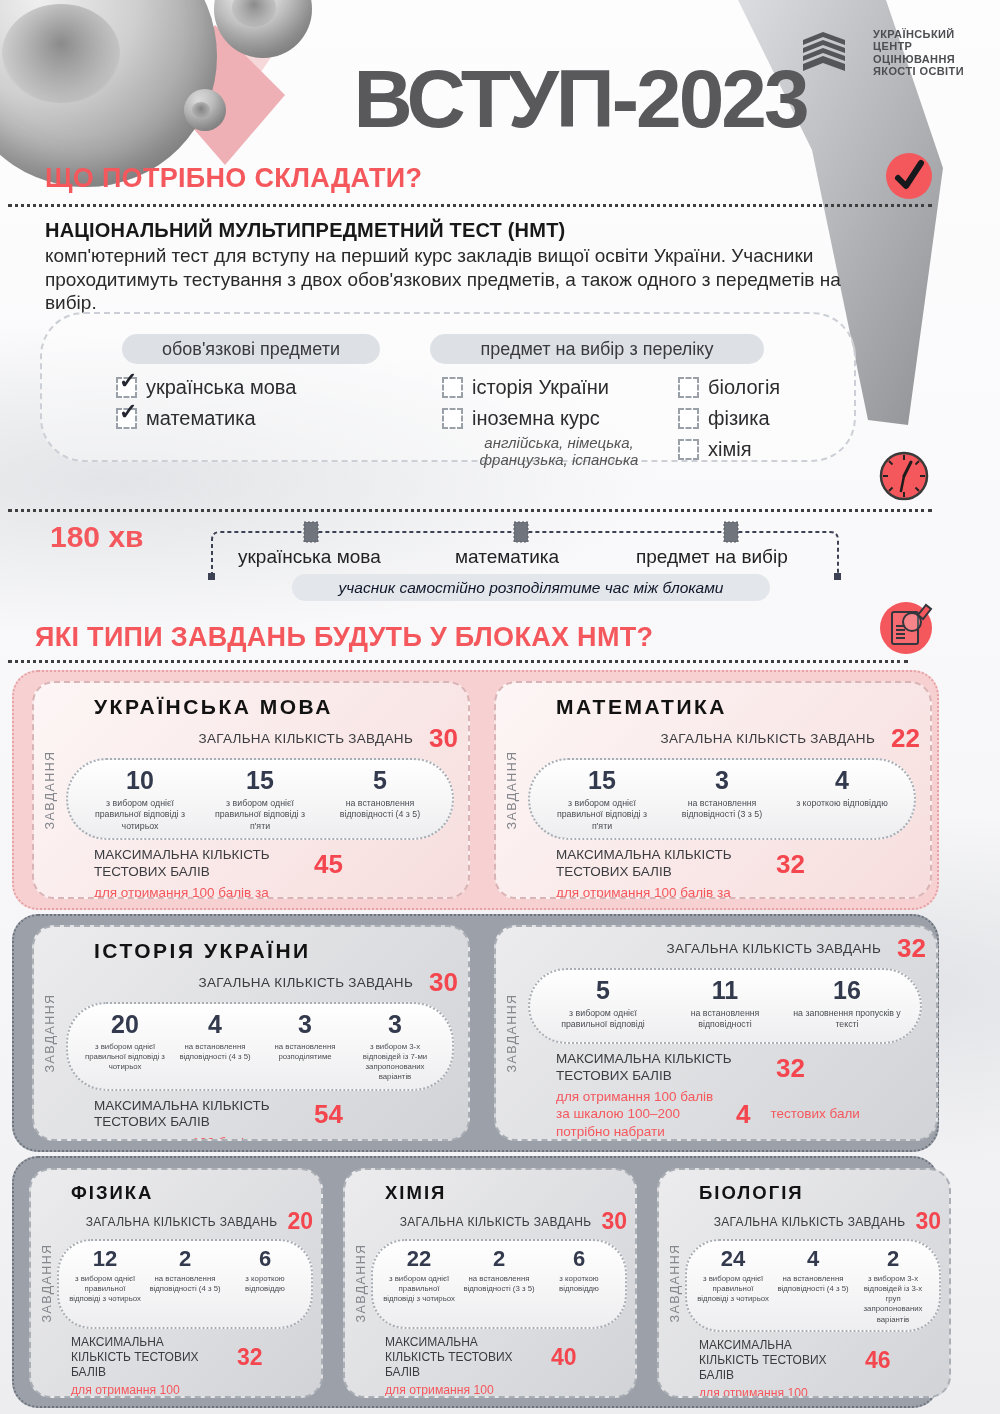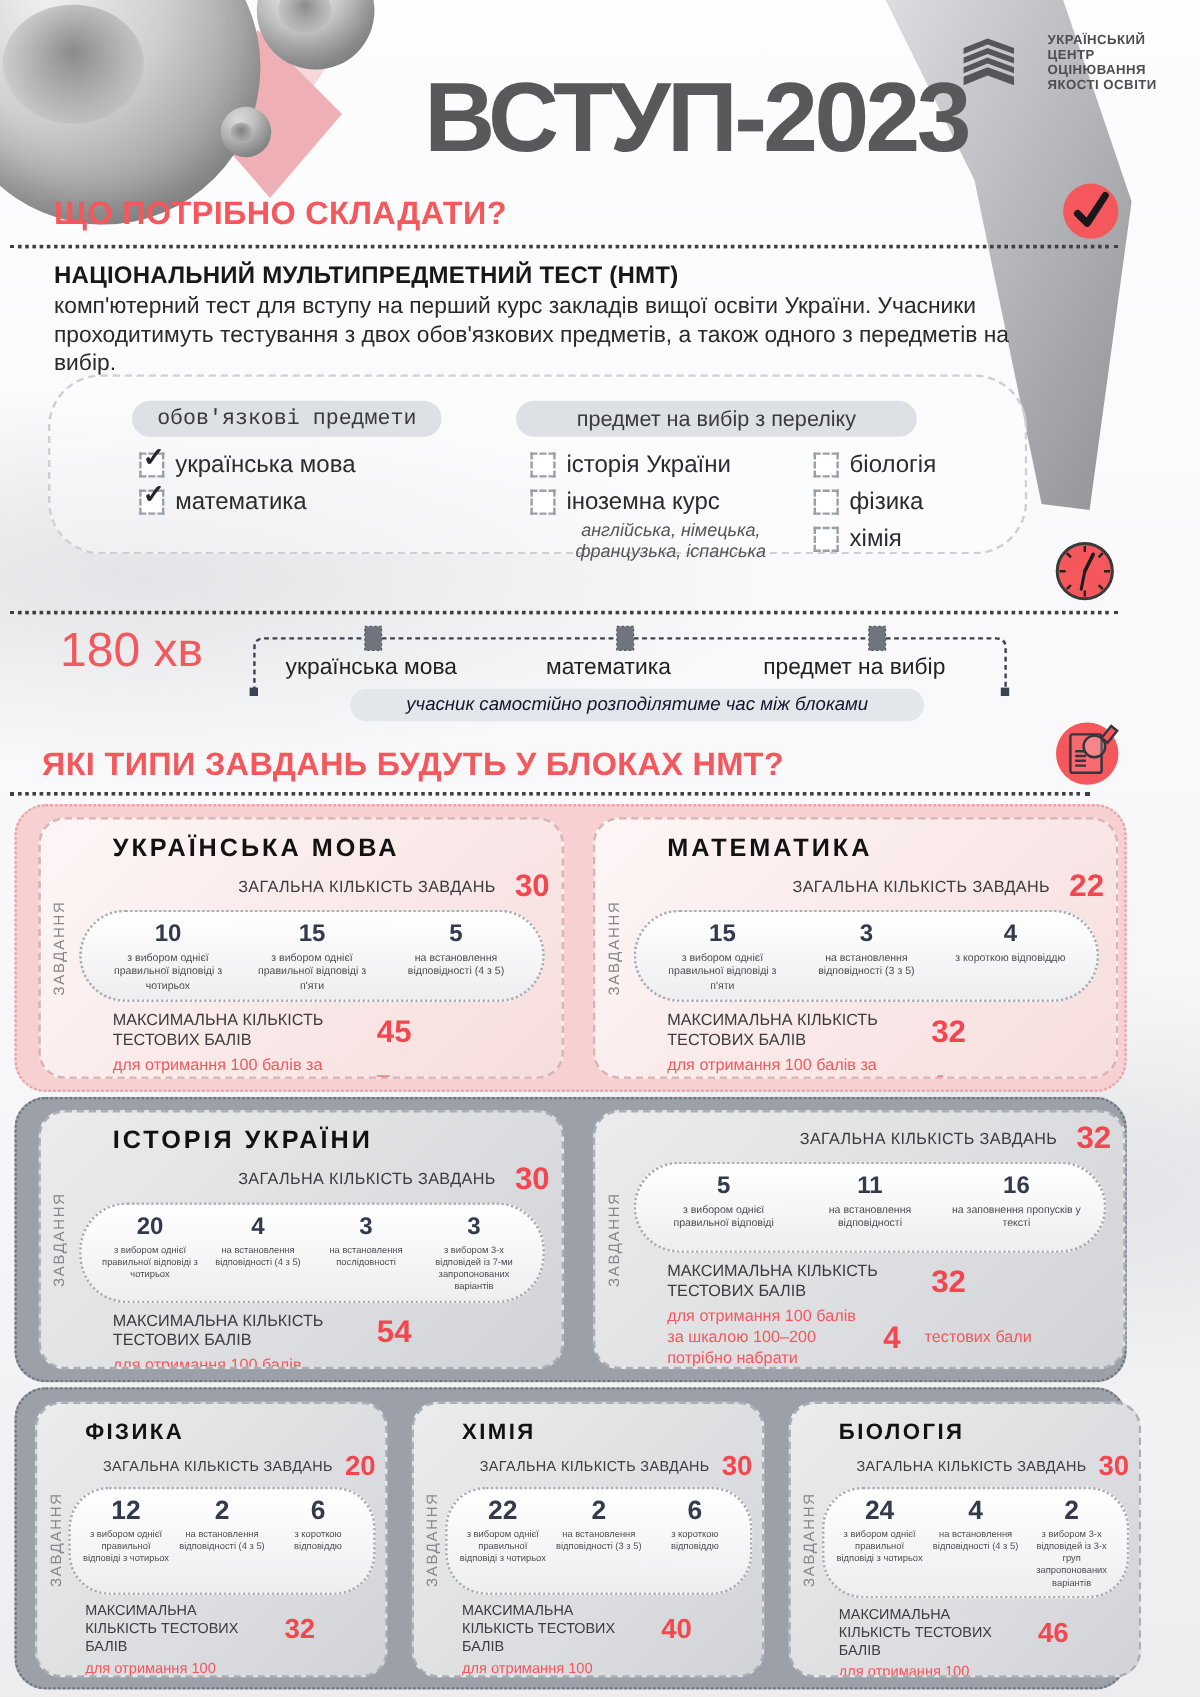--- a/index.html
+++ b/index.html
@@ -35,42 +35,42 @@
   
   .panel{position:absolute;left:40px;top:312px;width:812px;height:146px;border:2px dashed #ccd0d6;
     border-radius:44px;background:rgba(255,255,255,.4);z-index:2;}
   .pill-h{position:absolute;height:30px;background:#dde1e6;border-radius:16px;display:flex;align-items:center;
     justify-content:center;font-size:18px;color:#3a3a3c;}
   .chk-row{display:flex;align-items:center;gap:9px;height:31px;font-size:20px;color:#2c2c2e;}
   .cb{width:17px;height:17px;border:2px dashed #9aa0a8;background:#fff;position:relative;flex:0 0 auto;}
   .cb .mark{position:absolute;left:1px;top:-9px;font-size:22px;font-weight:bold;color:#23262e;line-height:1;}
   .lang-note{position:absolute;font-size:15px;font-style:italic;color:#555;width:210px;text-align:center;line-height:1.15;}
   
-  .duration{position:absolute;left:50px;top:520px;font-size:40px;font-weight:normal;color:#f4575c;z-index:2;}
+  .duration{position:absolute;left:50px;top:520px;font-size:30px;font-weight:bold;color:#f4575c;z-index:2;}
   .tl-label{position:absolute;font-size:19px;color:#222;z-index:2;}
   .tl-pill{position:absolute;left:292px;top:574px;width:478px;height:27px;background:#e3e6ea;border-radius:14px;
     display:flex;align-items:center;justify-content:center;font-size:15.5px;font-style:italic;color:#0f172a;z-index:2;}
   
   .wrap{position:absolute;left:12px;width:923px;border-radius:26px;z-index:2;}
   .wrap.pink{background:#f7d0d1;border:2px dotted #e6a2a5;}
   .wrap.gray{background:#9ca1a9;border:2px dotted #6e747d;}
   .card{position:absolute;border-radius:22px;overflow:hidden;}
   .card.pinkc{background:linear-gradient(135deg,#fdf6f6 0%,#f7dddd 100%);border:2px dashed #d9b4b6;}
   .card.grayc{background:linear-gradient(135deg,#ececee 0%,#d2d3d7 100%);border:2px dashed #aaaeb5;}
   .side{position:absolute;left:2px;top:0;bottom:0;width:28px;display:flex;align-items:center;justify-content:center;}
   .side span{transform:rotate(-90deg);white-space:nowrap;font-size:12.5px;letter-spacing:1.4px;color:#84878c;}
   .cbody{position:absolute;left:30px;top:8px;right:10px;}
   .card h3{margin:4px 0 6px 30px;font-size:21px;font-weight:bold;letter-spacing:2.5px;color:#121212;}
   .trow{margin-left:30px;display:flex;align-items:center;gap:16px;justify-content:flex-end;}
   .trow .lbl{font-size:13.5px;color:#3a3c40;letter-spacing:.3px;}
   .num{font-size:26px;font-weight:bold;color:#f4464e;line-height:1;}
   .types{margin:7px 4px 7px 2px;background:linear-gradient(#ffffff,#eeeef0);border:2px dotted #a9adb4;
     border-radius:40px;display:flex;align-items:flex-start;padding:8px 12px 6px;min-height:58px;}
   .type{flex:1;text-align:center;padding:0 4px;}
-  .tnum{font-size:20px;font-weight:bold;color:#333a4d;line-height:1;}
+  .tnum{font-size:25px;font-weight:bold;color:#333a4d;line-height:1;}
   .tlbl{font-size:8.8px;color:#4a4d52;margin-top:5px;line-height:1.3;}
   .mrow{margin-left:30px;display:flex;gap:34px;align-items:center;}
   .mrow .lbl2{width:186px;font-size:13.5px;color:#3a3c40;line-height:1.25;}
   .threo{margin:3px 0 0 30px;display:flex;gap:20px;align-items:center;color:#f4575c;}
   .thr-lbl{width:198px;font-size:13.5px;line-height:1.3;}
   .thr-unit{font-size:13.5px;max-width:120px;line-height:1.2;}
   .note{font-style:italic;font-size:14px;color:#2b2b2b;margin:5px 0 0 6px;line-height:1.22;}
   
   .card.sm .cbody{left:26px;top:6px;right:8px;}
   .card.sm h3{margin:6px 0 6px 14px;font-size:18.5px;letter-spacing:2px;}
@@ -131,21 +131,21 @@
   <svg class="badge" style="left:884px;top:150px;" width="50" height="52" viewBox="0 0 50 52">
     <circle cx="25" cy="26" r="23" fill="#f4575c"></circle>
     <path d="M14 28 L22 36 L37 13" stroke="#16181c" stroke-width="6" fill="none" stroke-linecap="round" stroke-linejoin="round"></path>
   </svg>
   <div class="dots" style="top:204px;"></div>
 
   <div class="nmt-title">НАЦІОНАЛЬНИЙ МУЛЬТИПРЕДМЕТНИЙ ТЕСТ (НМТ)</div>
   <div class="nmt-desc">комп'ютерний тест для вступу на перший курс закладів вищої освіти України. Учасники проходитимуть тестування з двох обов'язкових предметів, а також одного з передметів  на вибір.</div>
 
   <div class="panel">
-    <div class="pill-h" style="left:68px;top:20px;width:258px;font-family:Liberation Mono, monospace;">обов'язкові предмети</div>
+    <div class="pill-h" style="left:80px;top:20px;width:258px;">обов'язкові предмети</div>
     <div class="pill-h" style="left:388px;top:20px;width:334px;">предмет на вибір з переліку</div>
 
     <div style="position:absolute;left:74px;top:58px;">
       <div class="chk-row">
         <span class="cb">
             <span class="mark">✓</span>
           </span>
         <span>українська мова</span>
       </div>
       <div class="chk-row">
@@ -318,21 +318,21 @@
           <div class="type">
               <div class="tnum">20</div>
               <div class="tlbl" style="font-size:7.8px">з вибором однієї правильної відповіді з чотирьох</div>
             </div>
           <div class="type">
               <div class="tnum">4</div>
               <div class="tlbl" style="font-size:7.8px">на встановлення відповідності (4 з 5)</div>
             </div>
           <div class="type">
               <div class="tnum">3</div>
-              <div class="tlbl" style="font-size:7.8px">на встановлення послідовності</div>
+              <div class="tlbl" style="font-size:7.8px">на встановлення розподілятиме</div>
             </div>
           <div class="type">
               <div class="tnum">3</div>
               <div class="tlbl" style="font-size:7.8px">з вибором 3-х відповідей із 7-ми запропонованих варіантів</div>
             </div>
         </div>
         <div class="mrow">
             <span class="lbl2">МАКСИМАЛЬНА КІЛЬКІСТЬ ТЕСТОВИХ БАЛІВ</span>
             <span class="num">54</span>
           </div>

